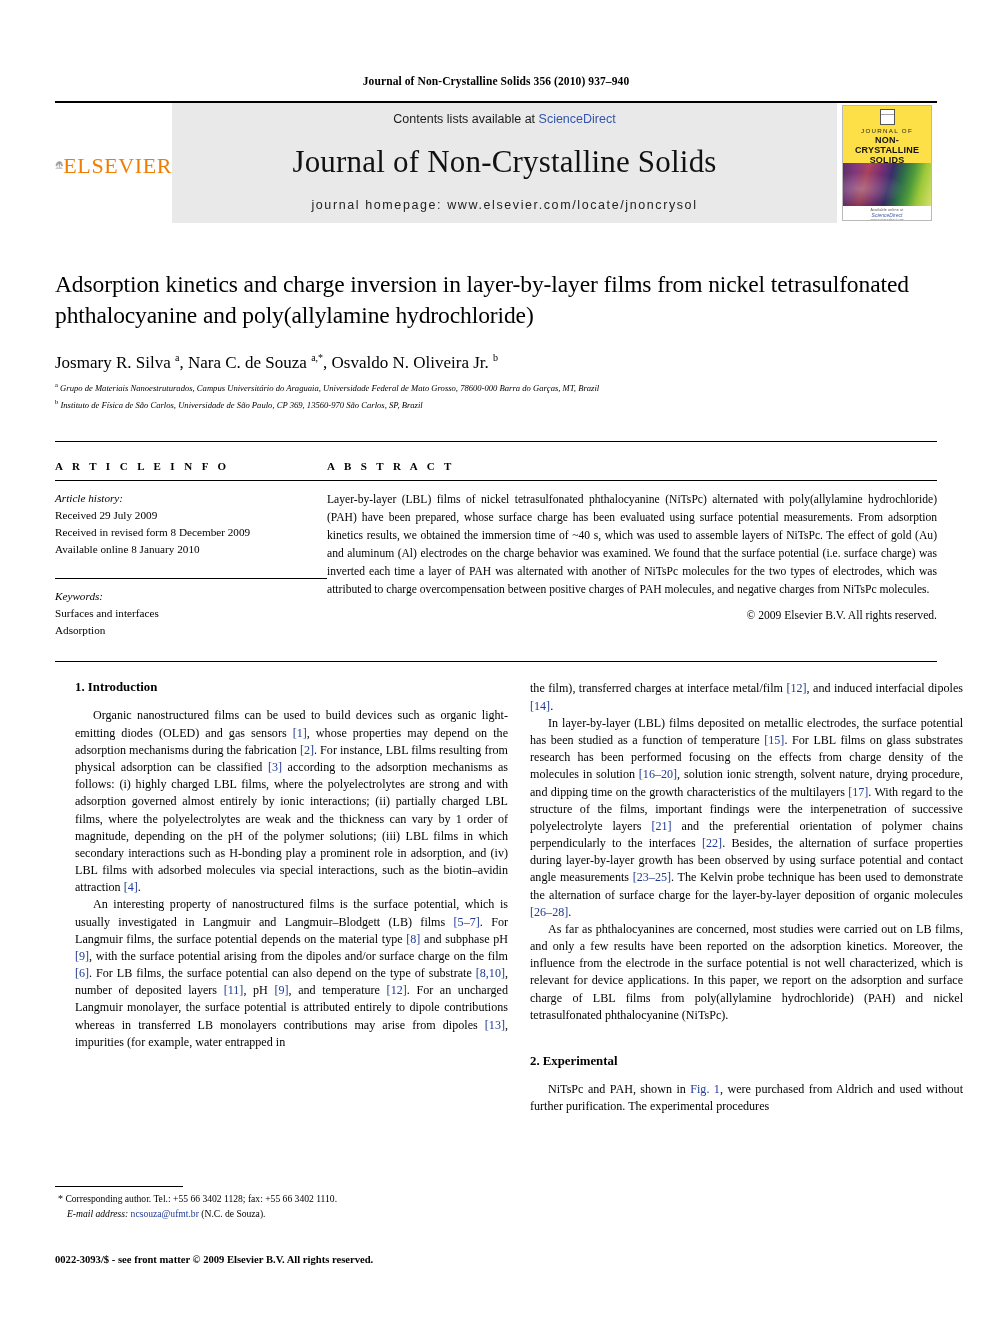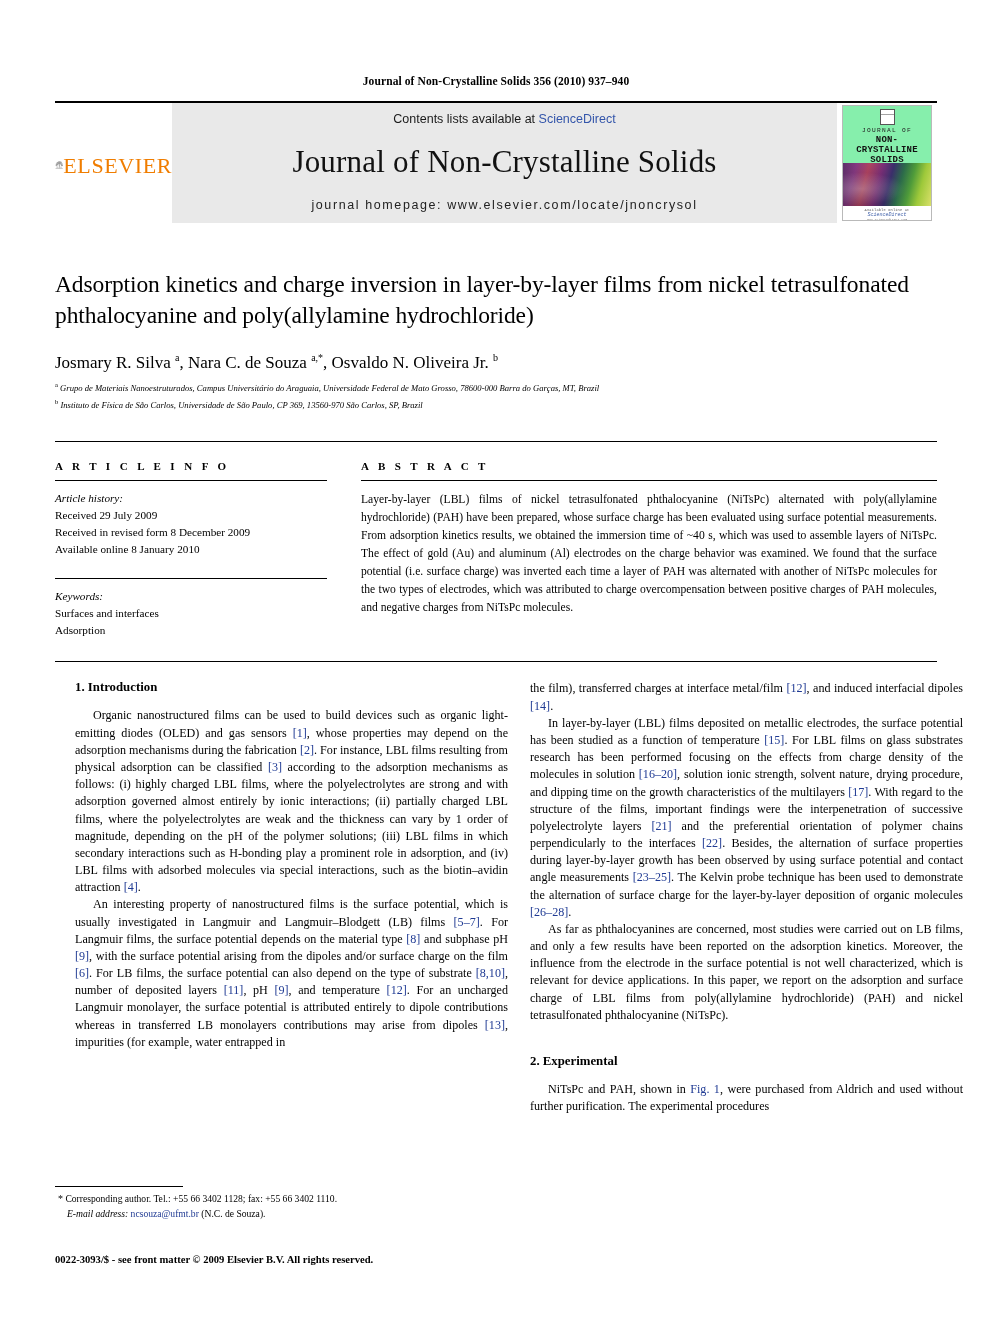--- a/index.html
+++ b/index.html
@@ -94,24 +94,24 @@
     width: 100px;
     flex: 0 0 100px;
     display: flex;
     align-items: center;
     justify-content: center;
   }
   .cover {
     width: 88px;
     height: 114px;
     border: 1px solid #b9b9b9;
-    background: #86efac;
+    background: #fde047;
     position: relative;
     overflow: hidden;
-    font-family: Liberation Mono, monospace;
+    font-family: Liberation Sans, sans-serif;
   }
   .cover-top {
     height: 50%;
     padding: 3px 4px 0 4px;
     box-sizing: border-box;
     text-align: center;
   }
   .cover-elsevier-mark {
     width: 13px; height: 14px;
     border: 1px solid #555;
@@ -193,21 +193,21 @@
 
   
   .info-abstract {
     margin: 28px 55px 0 55px;
     border-top: 1.1px solid #000;
     padding-top: 18px;
     display: flex;
     gap: 0px;
   }
   .col-info { width: 272px; flex: 0 0 272px; }
-  .col-abs  { flex: 1 1 auto; margin-left: 34px; }
+  .col-abs  { flex: 1 1 auto; }
   .sec-head {
     font-family: "Liberation Serif", serif;
     font-weight: bold;
     font-size: 11px;
     letter-spacing: 3.4px;
     color: #000;
   }
   .thin-rule { border-top: .9px solid #000; margin-top: 8px; }
   .info-body {
     font-family: "Liberation Serif", serif;
@@ -392,20 +392,21 @@
         <div class="lbl">Keywords:</div>
         <div>Surfaces and interfaces</div>
         <div>Adsorption</div>
       </div>
     </div>
 
     <div class="col-abs">
       <div class="sec-head">A B S T R A C T</div>
       <div class="thin-rule"></div>
       <div class="abs-text">Layer-by-layer (LBL) films of nickel tetrasulfonated phthalocyanine (NiTsPc) alternated with poly(allylamine hydrochloride) (PAH) have been prepared, whose surface charge has been evaluated using surface potential measurements. From adsorption kinetics results, we obtained the immersion time of ~40 s, which was used to assemble layers of NiTsPc. The effect of gold (Au) and aluminum (Al) electrodes on the charge behavior was examined. We found that the surface potential (i.e. surface charge) was inverted each time a layer of PAH was alternated with another of NiTsPc molecules for the two types of electrodes, which was attributed to charge overcompensation between positive charges of PAH molecules, and negative charges from NiTsPc molecules.</div>
+      <div class="abs-copy">© 2009 Elsevier B.V. All rights reserved.</div>
     </div>
   </div>
 
   <div class="body-rule"></div>
 
   <div class="columns">
     <div class="col">
       <h2 class="num-head">1. Introduction</h2>
       <p class="para">Organic nanostructured films can be used to build devices such as organic light-emitting diodes (OLED) and gas sensors <span class="ref">[1]</span>, whose properties may depend on the adsorption mechanisms during the fabrication <span class="ref">[2]</span>. For instance, LBL films resulting from physical adsorption can be classified <span class="ref">[3]</span> according to the adsorption mechanisms as follows: (i) highly charged LBL films, where the polyelectrolytes are strong and with adsorption governed almost entirely by ionic interactions; (ii) partially charged LBL films, where the polyelectrolytes are weak and the thickness can vary by 1 order of magnitude, depending on the pH of the polymer solutions; (iii) LBL films in which secondary interactions such as H-bonding play a prominent role in adsorption, and (iv) LBL films with adsorbed molecules via special interactions, such as the biotin–avidin attraction <span class="ref">[4]</span>.</p>
       <p class="para">An interesting property of nanostructured films is the surface potential, which is usually investigated in Langmuir and Langmuir–Blodgett (LB) films <span class="ref">[5–7]</span>. For Langmuir films, the surface potential depends on the material type <span class="ref">[8]</span> and subphase pH <span class="ref">[9]</span>, with the surface potential arising from the dipoles and/or surface charge on the film <span class="ref">[6]</span>. For LB films, the surface potential can also depend on the type of substrate <span class="ref">[8,10]</span>, number of deposited layers <span class="ref">[11]</span>, pH <span class="ref">[9]</span>, and temperature <span class="ref">[12]</span>. For an uncharged Langmuir monolayer, the surface potential is attributed entirely to dipole contributions whereas in transferred LB monolayers contributions may arise from dipoles <span class="ref">[13]</span>, impurities (for example, water entrapped in</p>

